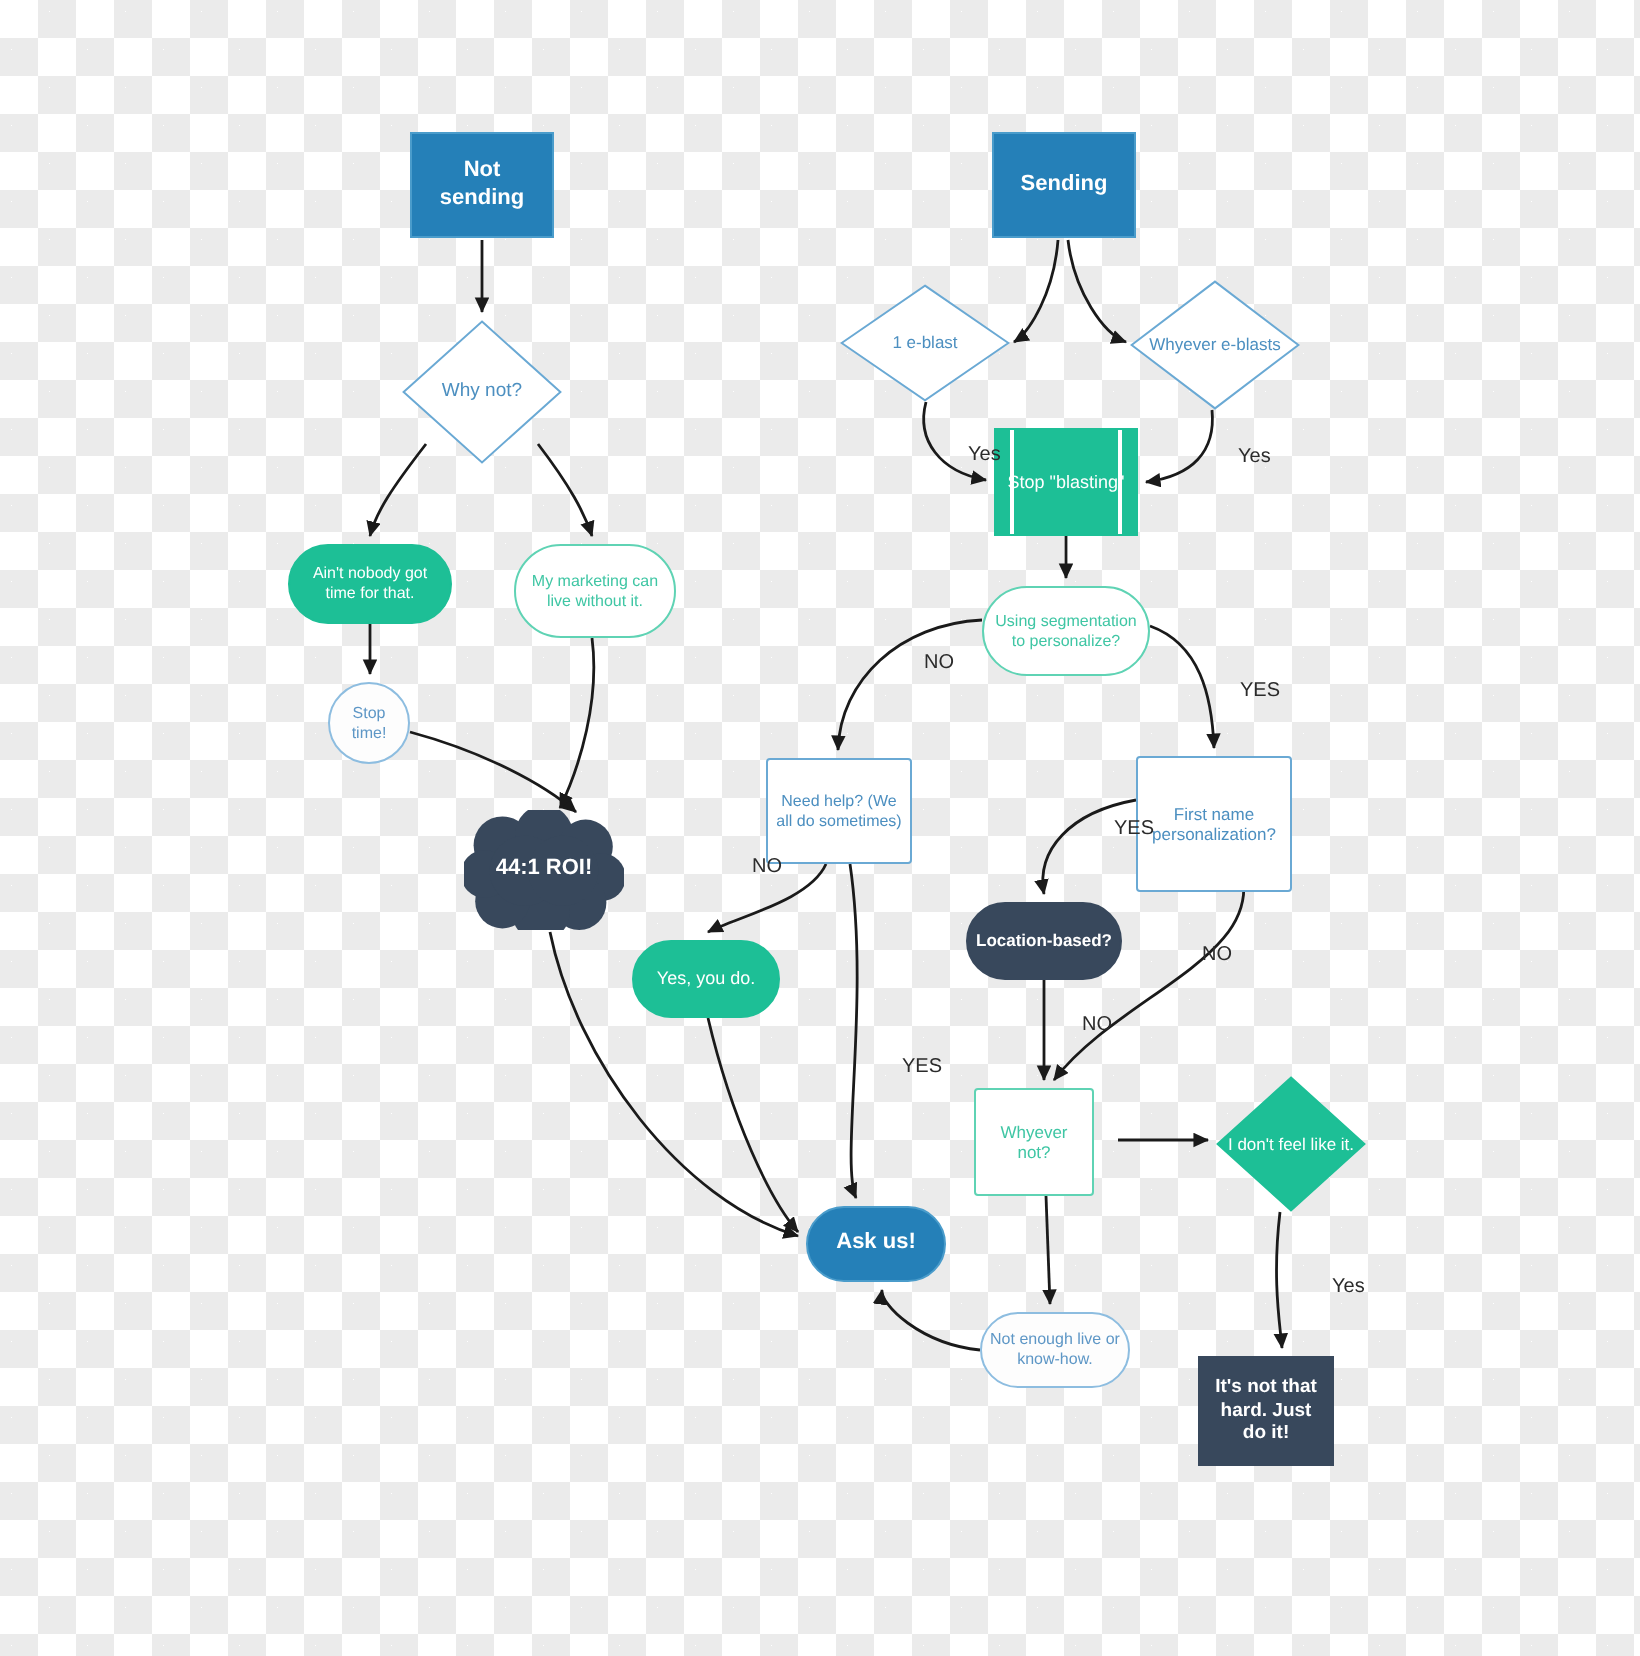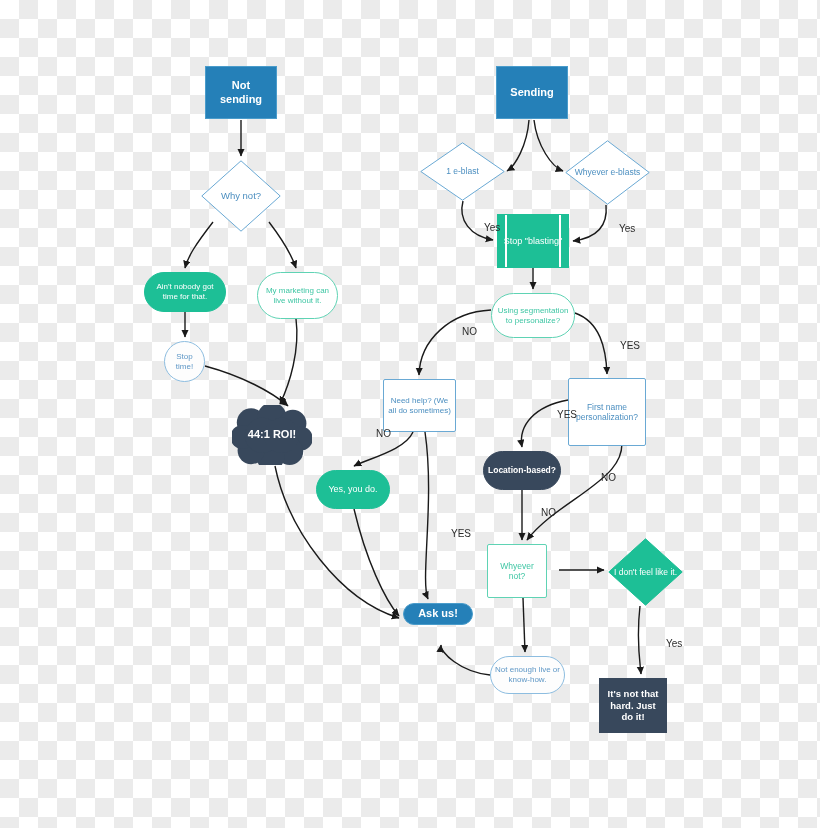--- a/index.html
+++ b/index.html
@@ -227,21 +227,21 @@
       </div>
       <div class="node n-green-outline shape-box" style="left: 487px; top: 544px; width: 60px; height: 54px; font-size: 8.5px;">
         <span class="lbl">Whyever not?</span>
       </div>
       <div class="node shape-diamond" style="left: 608px; top: 538px; width: 75px; height: 68px; font-size: 8.5px; color: rgb(255, 255, 255);">
         <svg class="dia-bg" width="75" height="68" viewBox="0 0 75 68">
           <polygon points="37.5,0.8 74.2,34 37.5,67.2 0.8,34" fill="#1dbf96" stroke="#1dbf96" stroke-width="1"></polygon>
         </svg>
         <span class="lbl">I don't feel like it.</span>
       </div>
-      <div class="node n-blue-fill shape-round" style="left: 403px; top: 603px; width: 70px; height: 22px; font-size: 11px;">
+      <div class="node n-blue-fill shape-round" style="left: 403px; top: 603px; width: 70px; height: 38px; font-size: 11px;">
         <span class="lbl">Ask us!</span>
       </div>
       <div class="node n-blue-outline-soft shape-round" style="left: 490px; top: 656px; width: 75px; height: 38px; font-size: 8px;">
         <span class="lbl">Not enough live or know-how.</span>
       </div>
       <div class="node n-navy-fill shape-rect" style="left: 599px; top: 678px; width: 68px; height: 55px; font-size: 9.5px;">
         <span class="lbl">It's not that hard. Just do it!</span>
       </div>
     </div>
   <div id="edge-label-layer">

